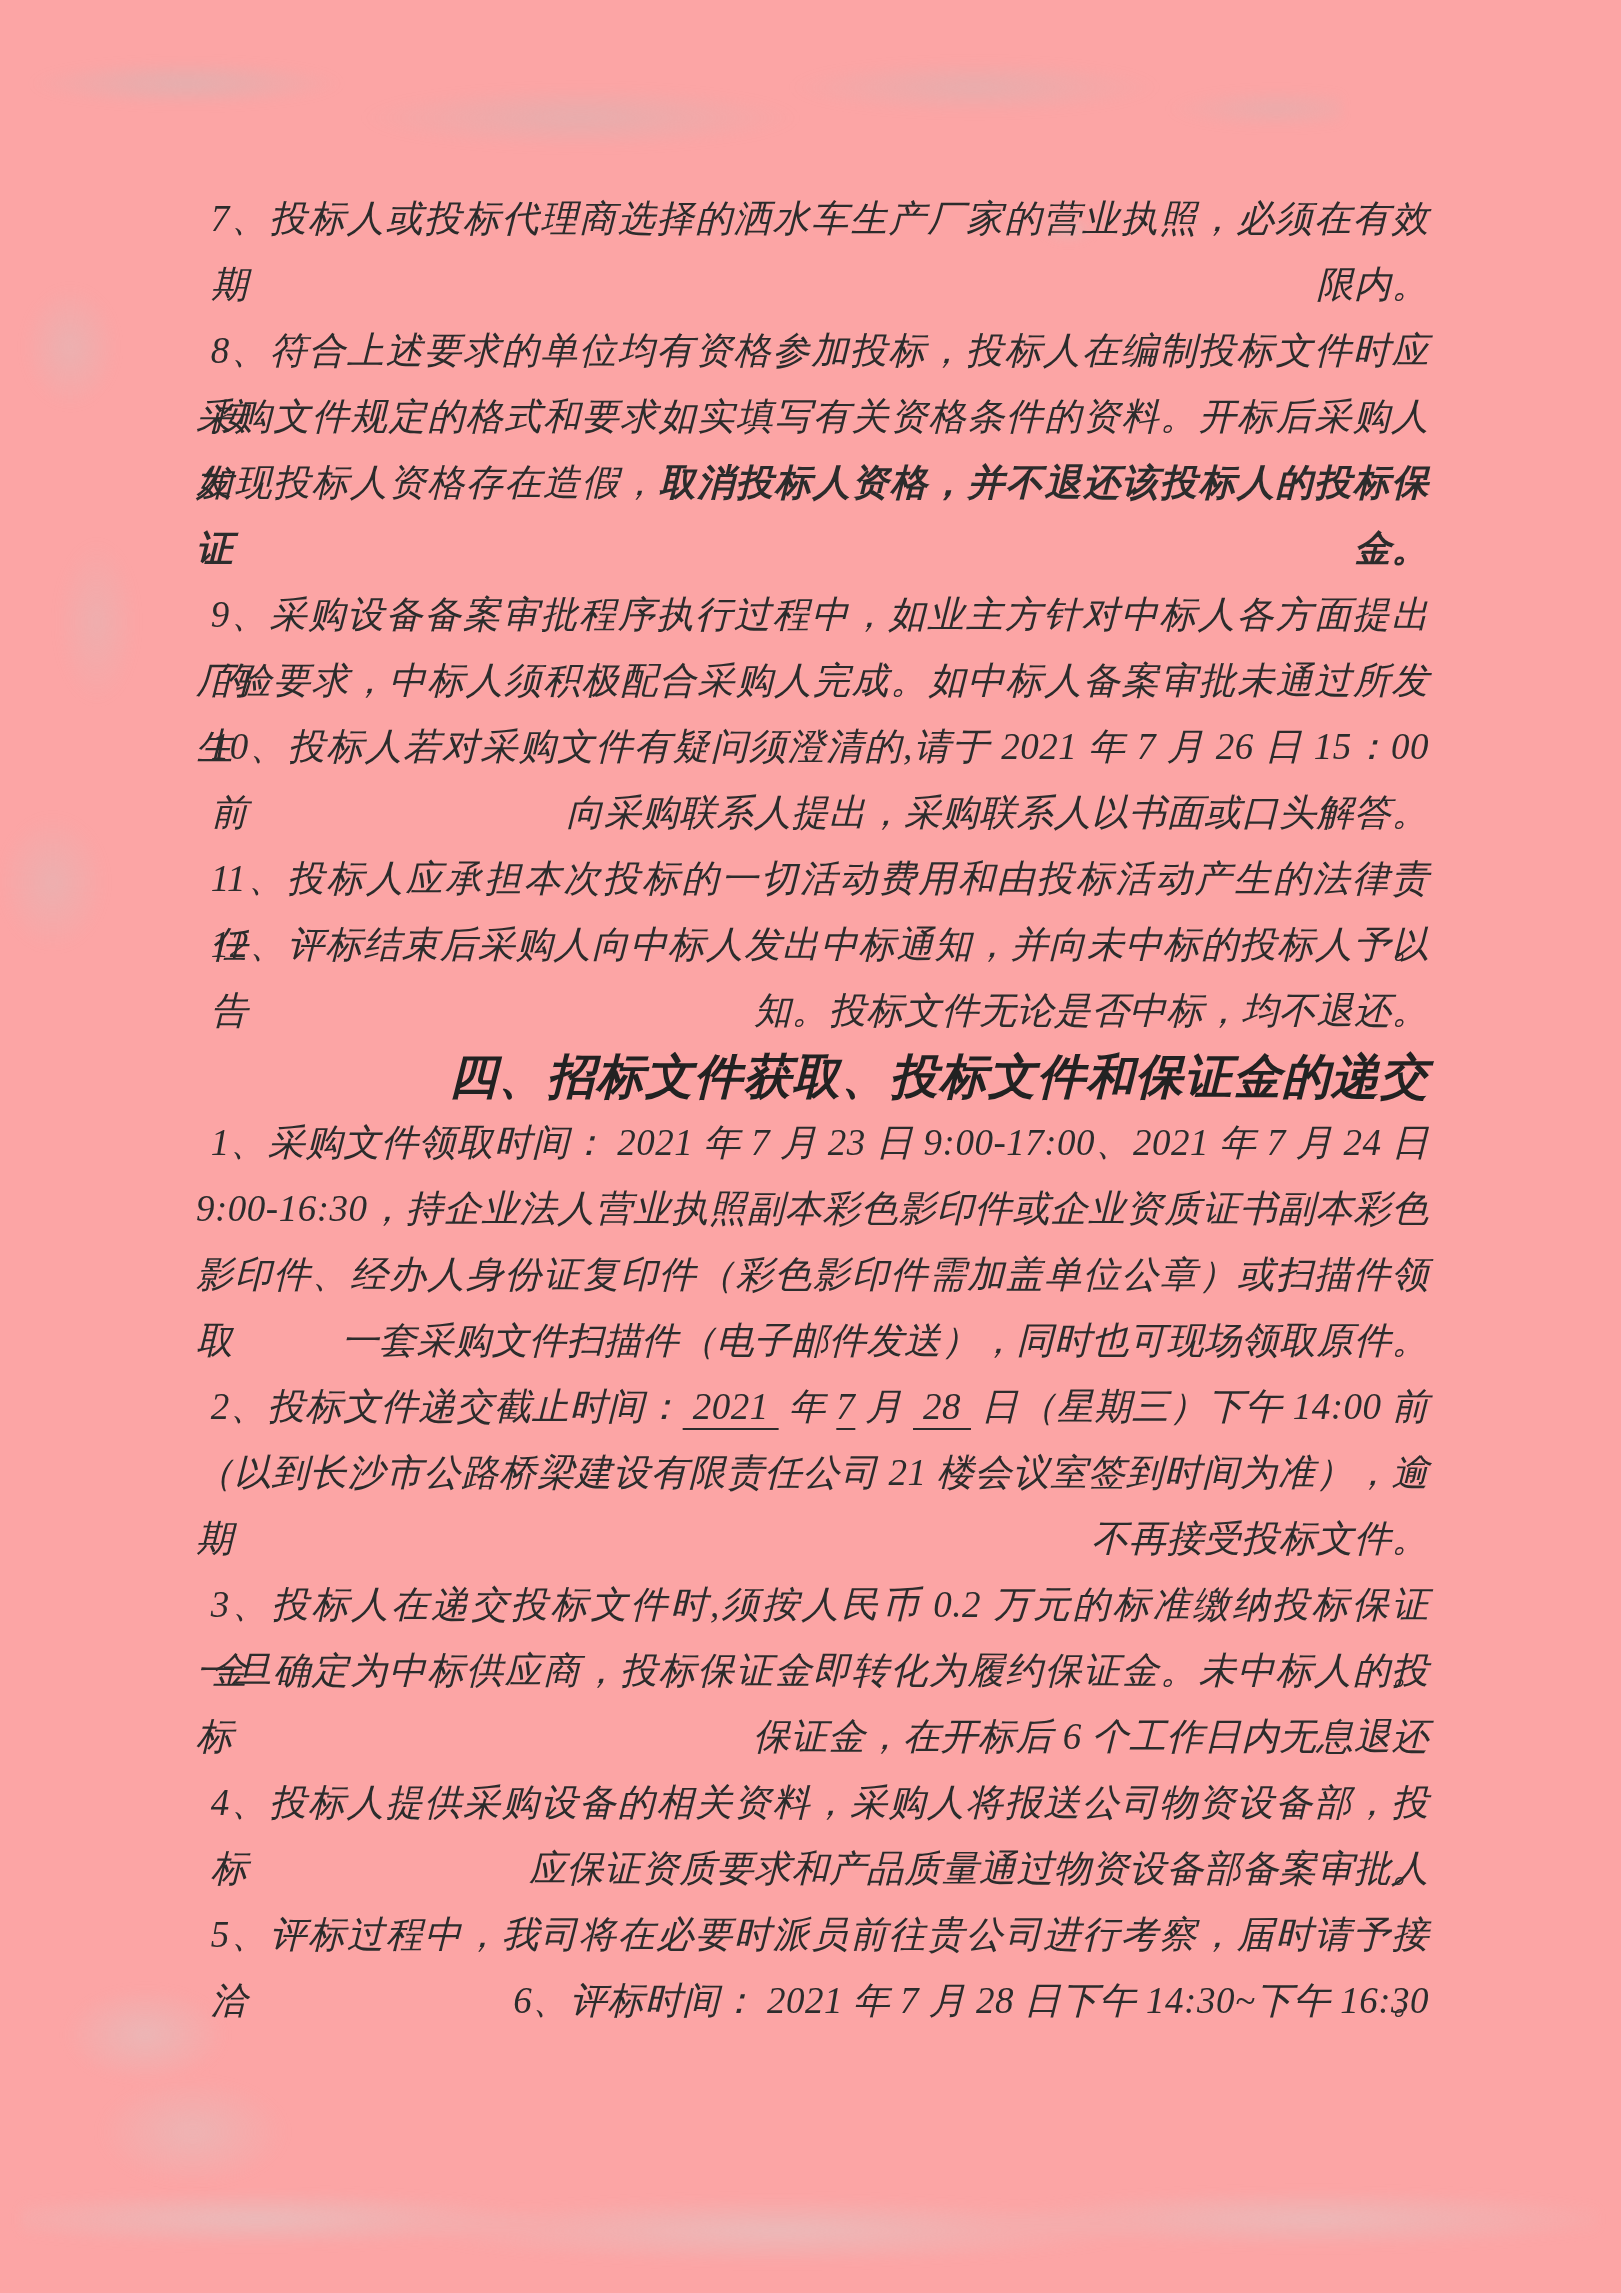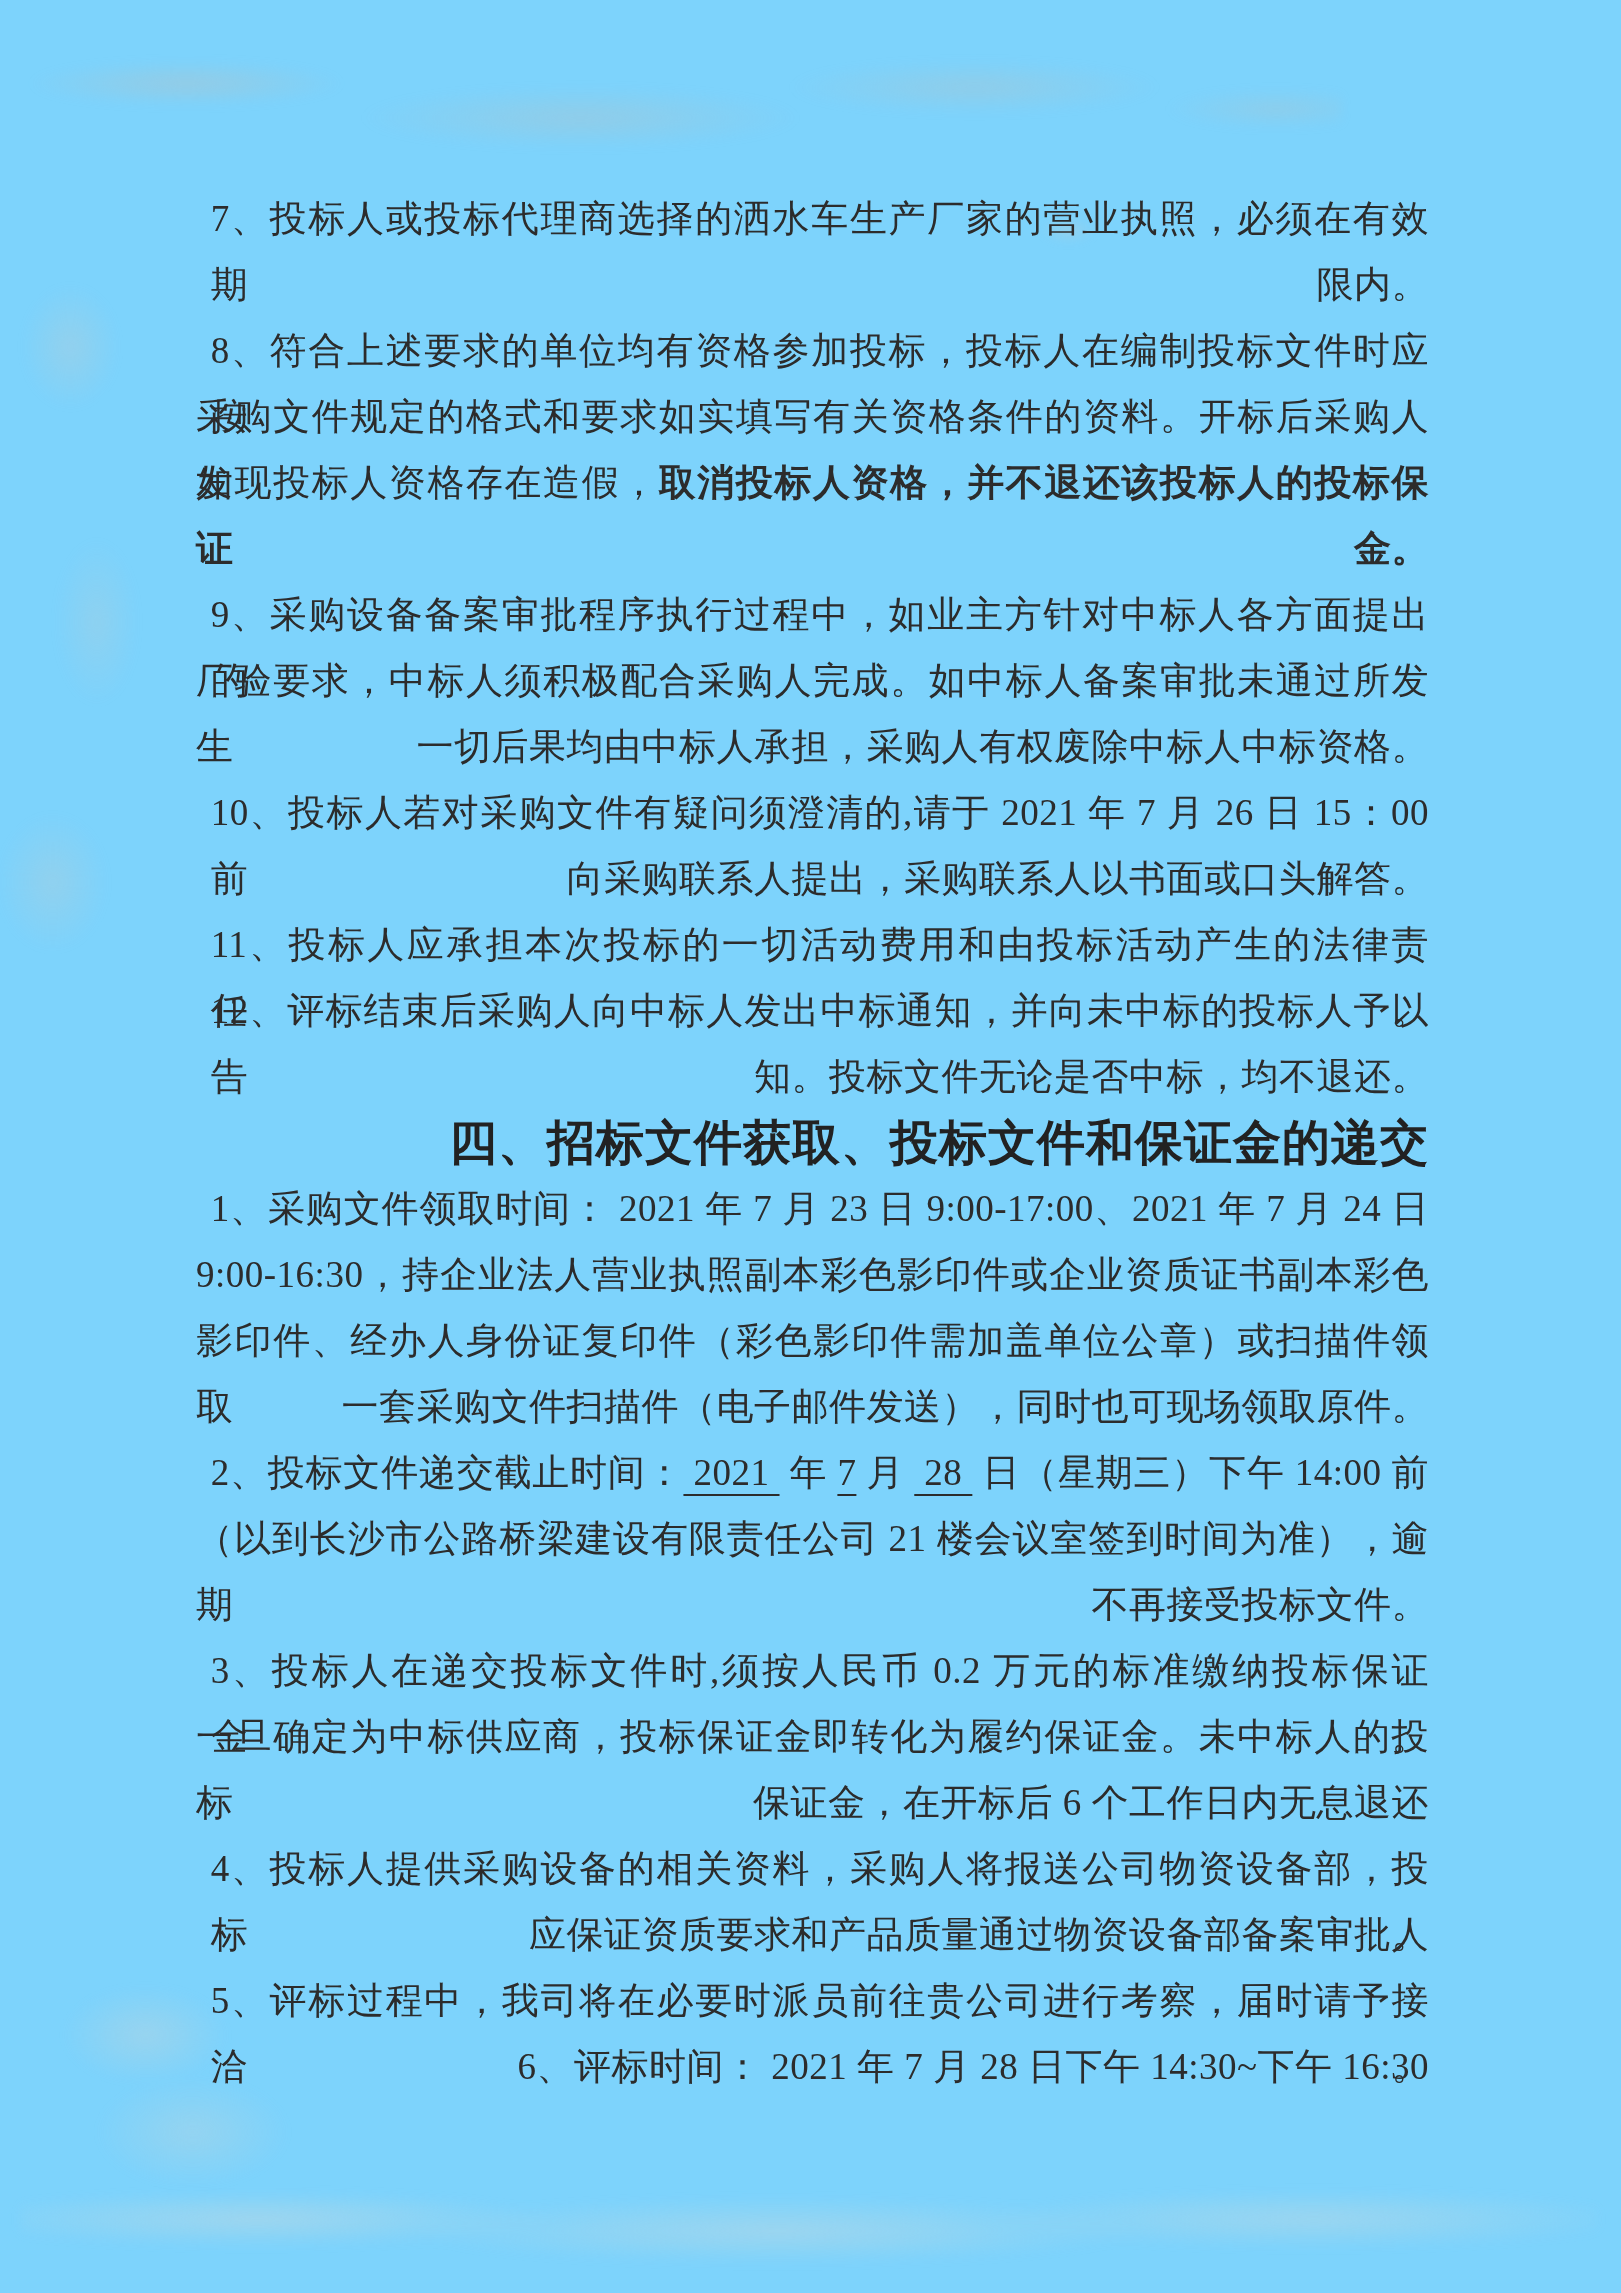--- a/index.html
+++ b/index.html
@@ -11,21 +11,22 @@
     width: 1621px;
     height: 2294px;
     position: relative;
     overflow: hidden;
     font-family: "Liberation Serif", "DejaVu Serif", serif;
     color: #2c2c2c;
   }
   .page {
     position: absolute;
     inset: 0;
-    background: #7dd3fc;
+    background: #fca5a5;
+    font-style: italic;
   }
   
   .artifact {
     position: absolute;
     pointer-events: none;
     filter: blur(4.9px);
   }
   .art-top {
     left: 29px; top: 39px; width: 1313px; height: 127px;
     background:
@@ -101,21 +102,20 @@
   <div class="artifact art-bottom"></div>
   <div class="content">
       <div class="line j ind"><span class="seg">7、投标人或投标代理商选择的洒水车生产厂家的营业执照，必须在有效期</span></div>
       <div class="line"><span class="seg">限内。</span></div>
       <div class="line j ind"><span class="seg">8、符合上述要求的单位均有资格参加投标，投标人在编制投标文件时应按</span></div>
       <div class="line j"><span class="seg">采购文件规定的格式和要求如实填写有关资格条件的资料。开标后采购人如</span></div>
       <div class="line j"><span class="seg">发现投标人资格存在造假，</span><span class="seg b">取消投标人资格，并不退还该投标人的投标保证</span></div>
       <div class="line"><span class="seg b">金。</span></div>
       <div class="line j ind"><span class="seg">9、采购设备备案审批程序执行过程中，如业主方针对中标人各方面提出的</span></div>
       <div class="line j"><span class="seg">厂验要求，中标人须积极配合采购人完成。如中标人备案审批未通过所发生</span></div>
-      <div class="line"><span class="seg">一切后果均由中标人承担，采购人有权废除中标人中标资格。</span></div>
       <div class="line j ind"><span class="seg">10、投标人若对采购文件有疑问须澄清的,请于 2021 年 7 月 26 日 15：00 前</span></div>
       <div class="line"><span class="seg">向采购联系人提出，采购联系人以书面或口头解答。</span></div>
       <div class="line j ind"><span class="seg">11、投标人应承担本次投标的一切活动费用和由投标活动产生的法律责任。</span></div>
       <div class="line j ind"><span class="seg">12、评标结束后采购人向中标人发出中标通知，并向未中标的投标人予以告</span></div>
       <div class="line"><span class="seg">知。投标文件无论是否中标，均不退还。</span></div>
       <div class="line heading"><span class="seg">四、招标文件获取、投标文件和保证金的递交</span></div>
       <div class="line j ind"><span class="seg">1、采购文件领取时间： 2021 年 7 月 23 日 9:00-17:00、2021 年 7 月 24 日</span></div>
       <div class="line j"><span class="seg">9:00-16:30，持企业法人营业执照副本彩色影印件或企业资质证书副本彩色</span></div>
       <div class="line j"><span class="seg">影印件、经办人身份证复印件（彩色影印件需加盖单位公章）或扫描件领取</span></div>
       <div class="line"><span class="seg">一套采购文件扫描件（电子邮件发送），同时也可现场领取原件。</span></div>

